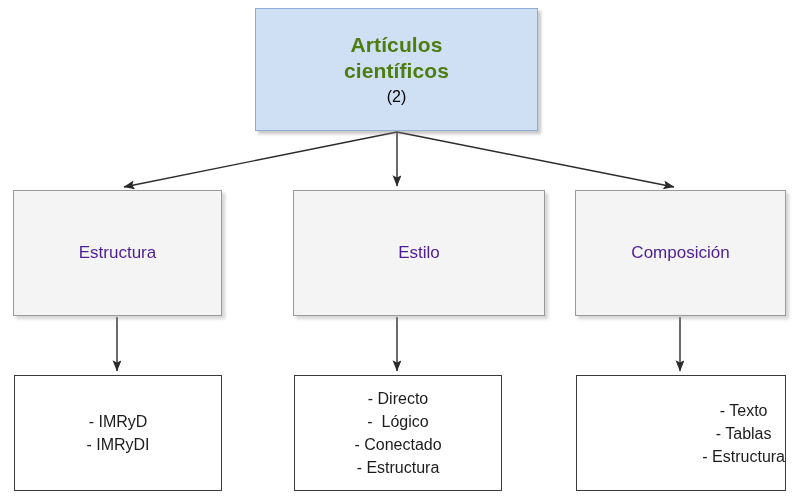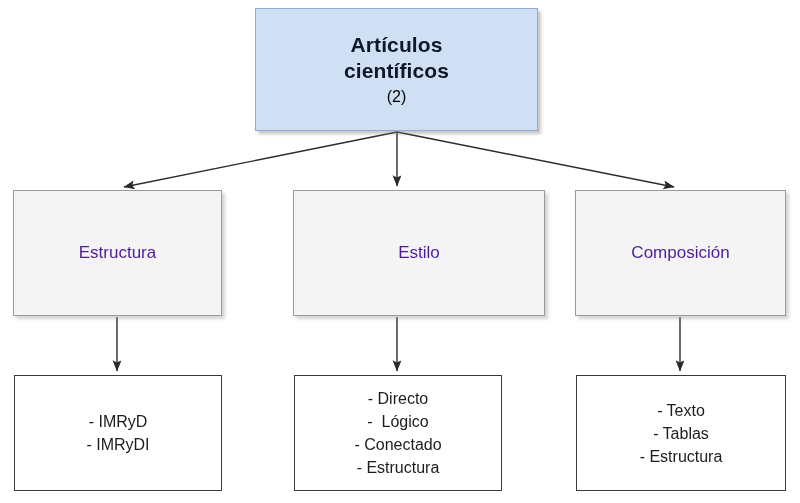--- a/index.html
+++ b/index.html
@@ -35,21 +35,21 @@
   }
   
   .node-root {
     background: #cfe0f5;
     border: 1px solid #8fadd4;
     box-shadow: 3px 3px 3px rgba(130,130,130,0.45);
   }
   .root-title {
     font-size: 21px;
     font-weight: bold;
-    color: #0f172a;
+    color: #4d7c0f;
     line-height: 26px;
     letter-spacing: 0.1px;
   }
   .root-count {
     font-size: 16px;
     font-weight: normal;
     color: #000000;
     line-height: 22px;
     margin-top: 2px;
   }
@@ -128,21 +128,21 @@
 
   <div class="node node-detail" style="left:294px; top:375px; width:208px; height:116px;">
     <div class="detail-list">
       <div class="detail-item">- Directo</div>
       <div class="detail-item">-  Lógico</div>
       <div class="detail-item">- Conectado</div>
       <div class="detail-item">- Estructura</div>
     </div>
   </div>
 
-  <div class="node node-detail" style="left:576px; top:375px; width:210px; height:116px;">
+  <div class="node node-detail" style="left:576px; top:375px; width:210px; height:116px;align-items:flex-end;">
     <div class="detail-list">
       <div class="detail-item">- Texto</div>
       <div class="detail-item">- Tablas</div>
       <div class="detail-item">- Estructura</div>
     </div>
   </div>
 
 </div>
 
 </body></html>

